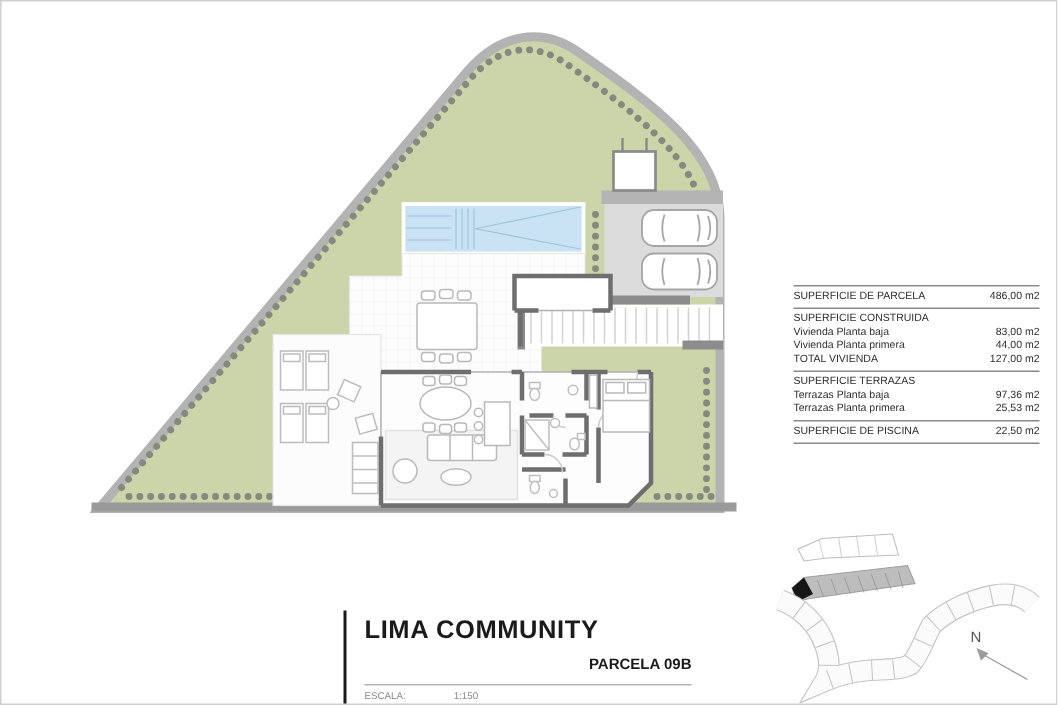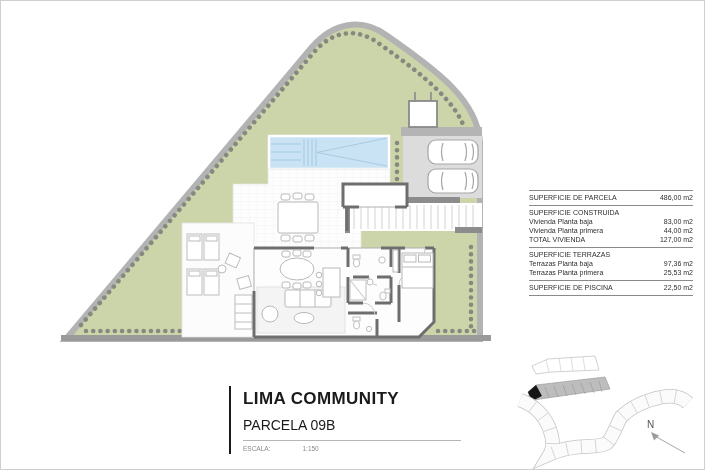--- a/index.html
+++ b/index.html
@@ -5,25 +5,25 @@
   html,body{margin:0;padding:0;background:#fff;font-family:"Liberation Sans","DejaVu Sans",sans-serif;}
   .frame{position:relative;width:703px;height:468px;border:1px solid #cfcfcf;background:#fff;overflow:hidden;}
   .plan-svg{position:absolute;left:0;top:0;}
   
   .areas-table{position:absolute;left:528px;top:189px;width:164px;color:#2e2e2e;}
   .sec{border-top:1px solid #8a8a8a;padding:2px 0 3px 0;}
   .sec.last{border-bottom:1px solid #8a8a8a;}
   .trow{display:flex;justify-content:space-between;font-size:7px;line-height:9px;}
   .thead{font-size:7px;line-height:9px;}
   
-  .title-block{position:absolute;left:228px;top:384px;width:232px;}
+  .title-block{position:absolute;left:228px;top:405px;width:232px;}
   .tb-bar{position:absolute;left:0;top:1px;width:2px;height:68px;background:#1a1a1a;}
   .tb-inner{margin-left:14px;}
   .tb-title{font-size:17px;font-weight:bold;color:#1a1a1a;letter-spacing:.4px;margin-top:4px;}
-  .tb-sub{font-size:14px;font-weight:normal;color:#1a1a1a;margin-top:8px;}
+  .tb-sub{font-size:10px;font-weight:bold;color:#1a1a1a;margin-top:8px;text-align:right;}
   .tb-scale{border-top:1px solid #b5b5b5;margin-top:7px;padding-top:4px;display:flex;font-size:6.5px;color:#8a8a8a;}
   .tb-scale .val{margin-left:32px;}
 </style>
 </head>
 <body>
 
 <div class="frame">
 
 <svg class="plan-svg" width="703" height="468" viewBox="0 0 703 468">
   <defs>

